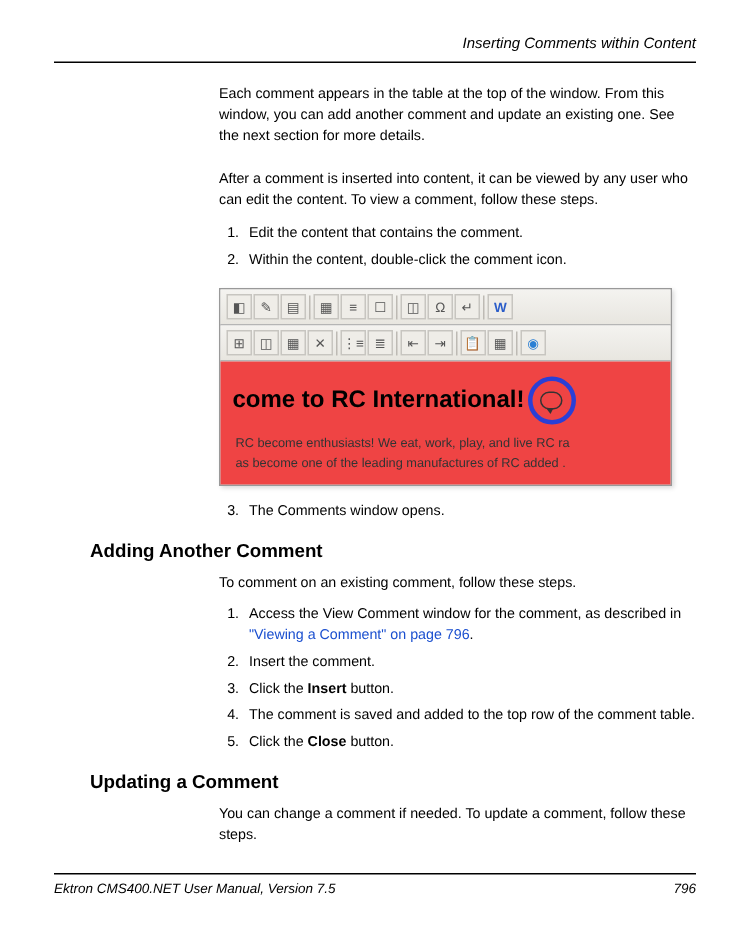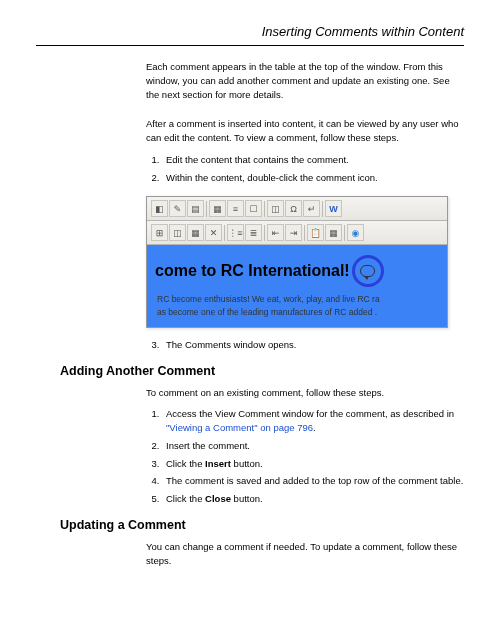--- a/index.html
+++ b/index.html
@@ -14,21 +14,21 @@
     box-sizing: border-box;
   }
   .header-line {
     border-top: 1px solid #000;
     margin-top: 6px;
     margin-bottom: 14px;
   }
   .header-title {
     text-align: right;
     font-style: italic;
-    font-size: 13px;
+    font-size: 10px;
     color: #000;
   }
   .intro {
     font-size: 9.5px;
     line-height: 1.45;
     margin-left: 110px;
     margin-bottom: 16px;
   }
   h2 {
     font-family: Arial, Helvetica, sans-serif;
@@ -83,21 +83,21 @@
     color: #555;
     box-sizing: border-box;
   }
   .tb-sep {
     width: 1px;
     height: 16px;
     background: #bdbab4;
     margin: 0 1px;
   }
   .content-pane {
-    background: #3b82f6;
+    background: #ef4444;
     padding: 10px 8px 8px 8px;
   }
   .headline-row {
     display: flex;
     align-items: center;
     margin-bottom: 6px;
   }
   .headline {
     font-family: Arial, sans-serif;
     font-size: 16px;
@@ -220,14 +220,18 @@
     <li><span>Access the View Comment window for the comment, as described in </span><span class="xref">"Viewing a Comment" on page 796</span><span>.</span></li>
     <li>Insert the comment.</li>
     <li><span>Click the </span><b>Insert</b><span> button.</span></li>
     <li>The comment is saved and added to the top row of the comment table.</li>
     <li><span>Click the </span><b>Close</b><span> button.</span></li>
   </ol>
 
   <h2>Updating a Comment</h2>
   <div class="body-text">You can change a comment if needed. To update a comment, follow these steps.</div>
 
+  <div class="footer-line">
+    <span>Ektron CMS400.NET User Manual, Version 7.5</span>
+    <span>796</span>
+  </div>
 
 </div>
 
 </body></html>

